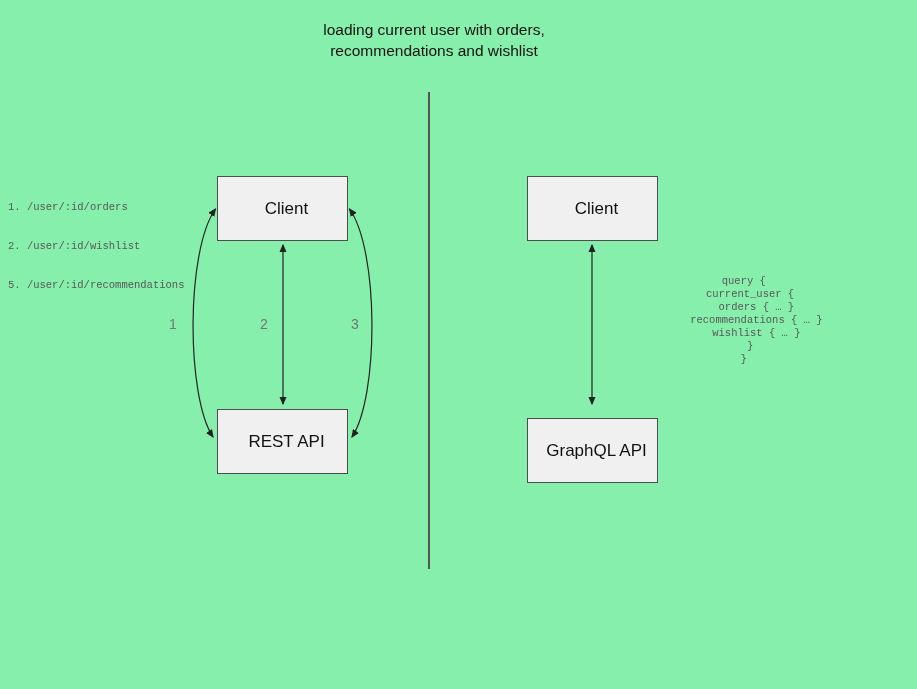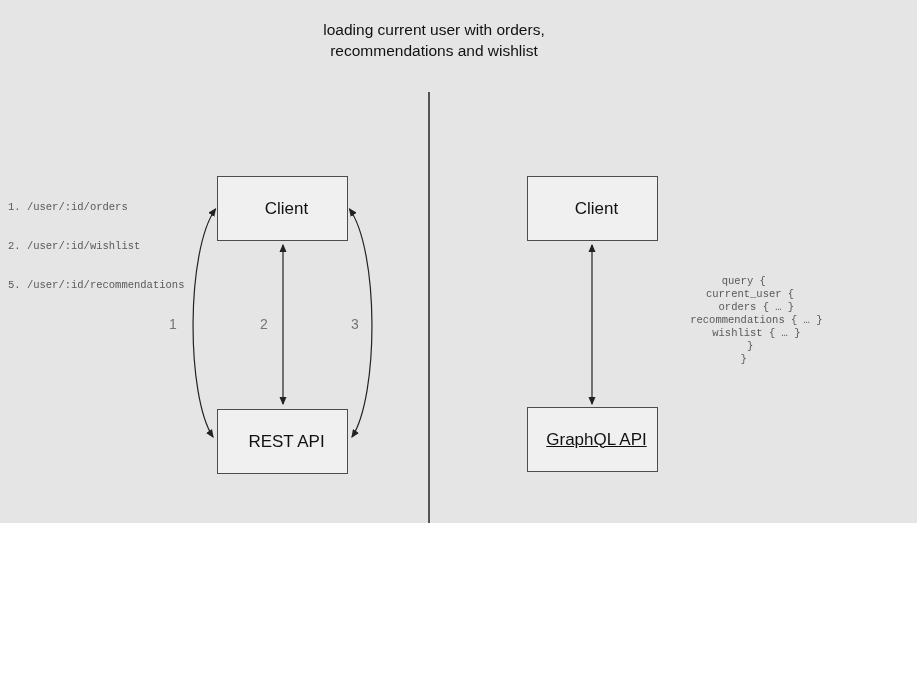--- a/index.html
+++ b/index.html
@@ -1,20 +1,20 @@
 <!DOCTYPE html>
 <html style="--box-fill: #f0f0f0; --box-border: #4d4d4d; --arrow: #222222; --code-text: #595959; --arrow-label: #757575; --divider: #555555; --title-text: #111111;"><head>
 <meta charset="utf-8">
 <style>
   html, body { margin: 0; padding: 0; background: #ffffff; }
   #canvas {
     position: relative;
     width: 917px;
-    height: 523px;
-    background: #e5e5e5;
+    height: 689px;
+    background: #86efac;
     overflow: hidden;
     font-family: "Liberation Sans", sans-serif;
   }
   .title {
     position: absolute;
     left: 134px;
     top: 19px;
     width: 600px;
     text-align: center;
     font-size: 15.5px;
@@ -40,21 +40,21 @@
     display: flex;
     align-items: center;
     justify-content: center;
     font-size: 17px;
     color: #111111;
     padding-left: 8px;
   }
   #rest-client  { left: 217px; top: 176px; }
   #rest-api     { left: 217px; top: 409px; }
   #gql-client   { left: 527px; top: 176px; }
-  #gql-api      { left: 527px; top: 407px; text-decoration: underline; }
+  #gql-api      { left: 527px; top: 418px; }
   .code {
     position: absolute;
     font-family: Liberation Mono, monospace;
     font-size: 10.5px;
     line-height: 13px;
     color: var(--code-text, #595959);
     white-space: pre;
   }
   #endpoints { left: 8px;  top: 175px; }
   #gql-query { left: 665px; top: 275px; text-align: center; }

